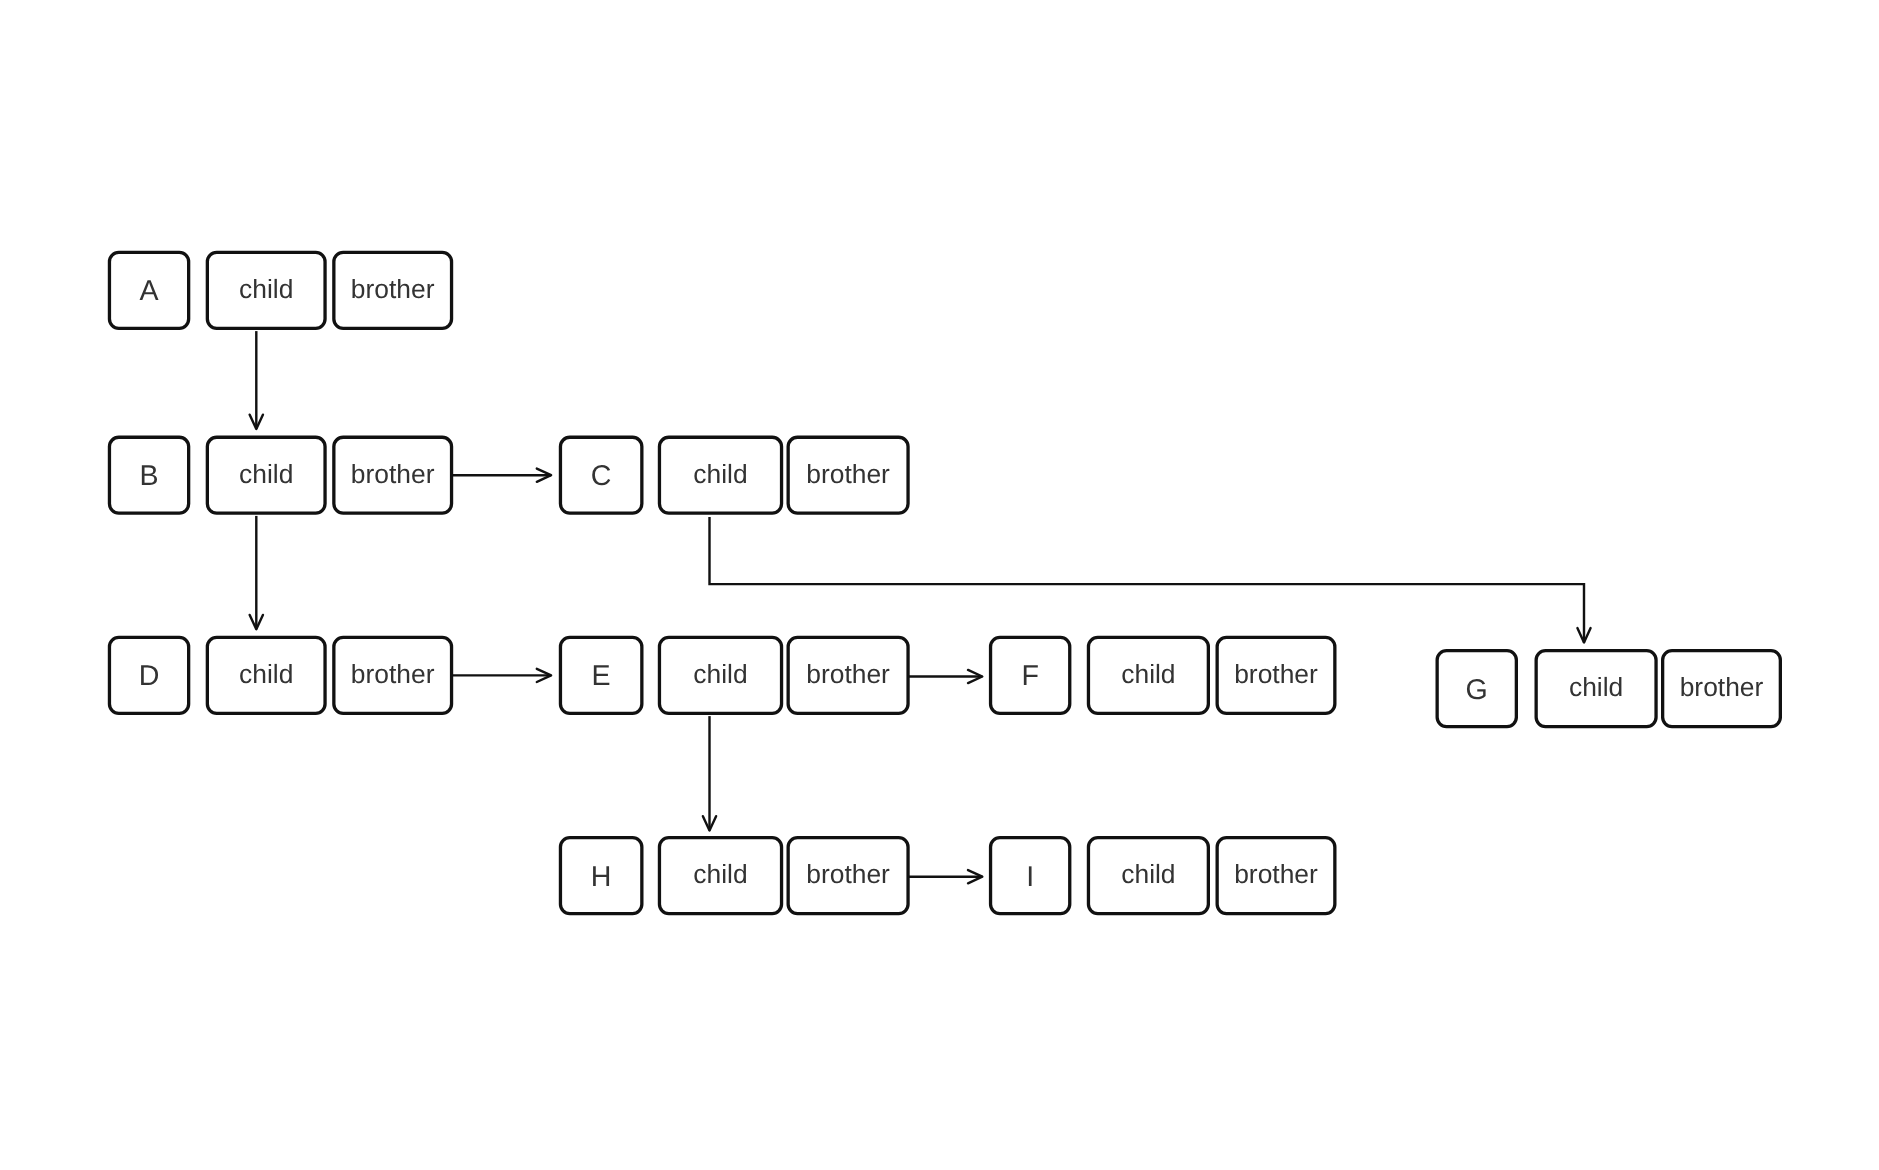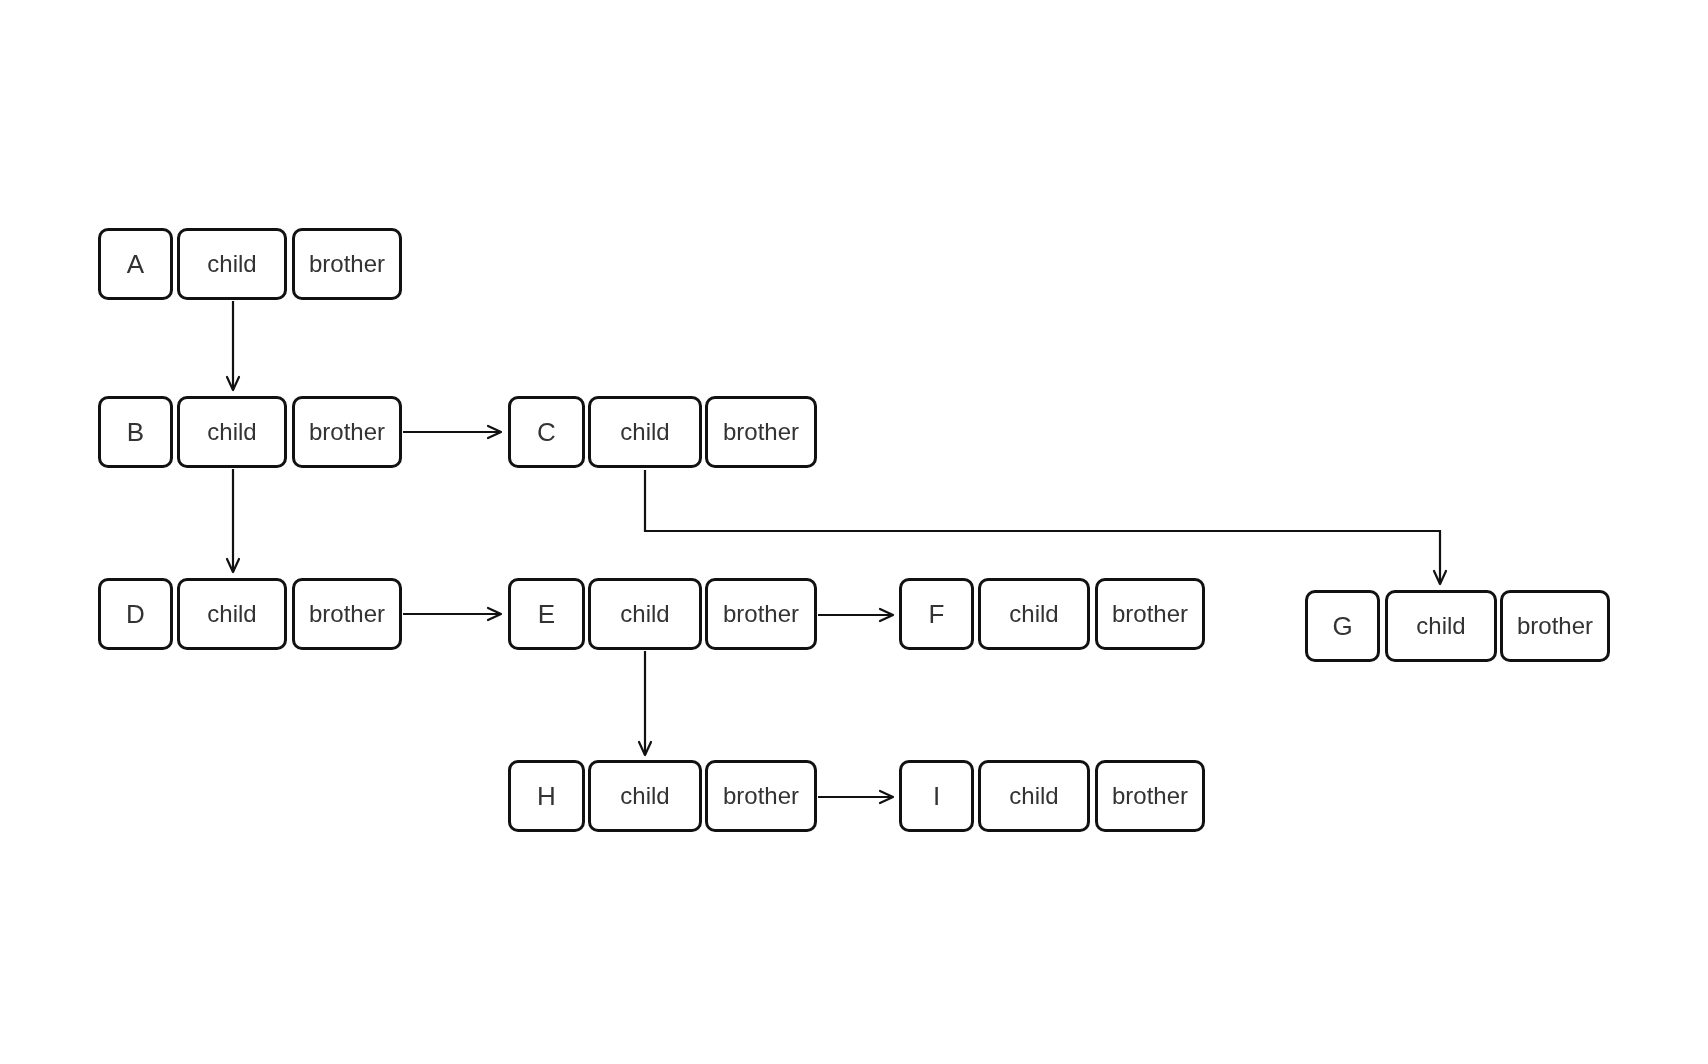--- a/index.html
+++ b/index.html
@@ -22,21 +22,21 @@
     background: #ffffff;
     border: 3px solid #111111;
     border-radius: 10px;
     display: flex;
     align-items: center;
     justify-content: center;
     color: #333333;
     white-space: nowrap;
   }
   .label-cell { font-size: 26px; }
-  .ptr-cell   { font-size: 24px; }
+  .ptr-cell   { font-size: 24px; margin-left: 10px; }
   svg.edges {
     position: absolute;
     left: 0; top: 0;
     width: 1708px;
     height: 1064px;
     pointer-events: none;
   }
   svg.edges path.edge {
     fill: none;
     stroke: #111111;

